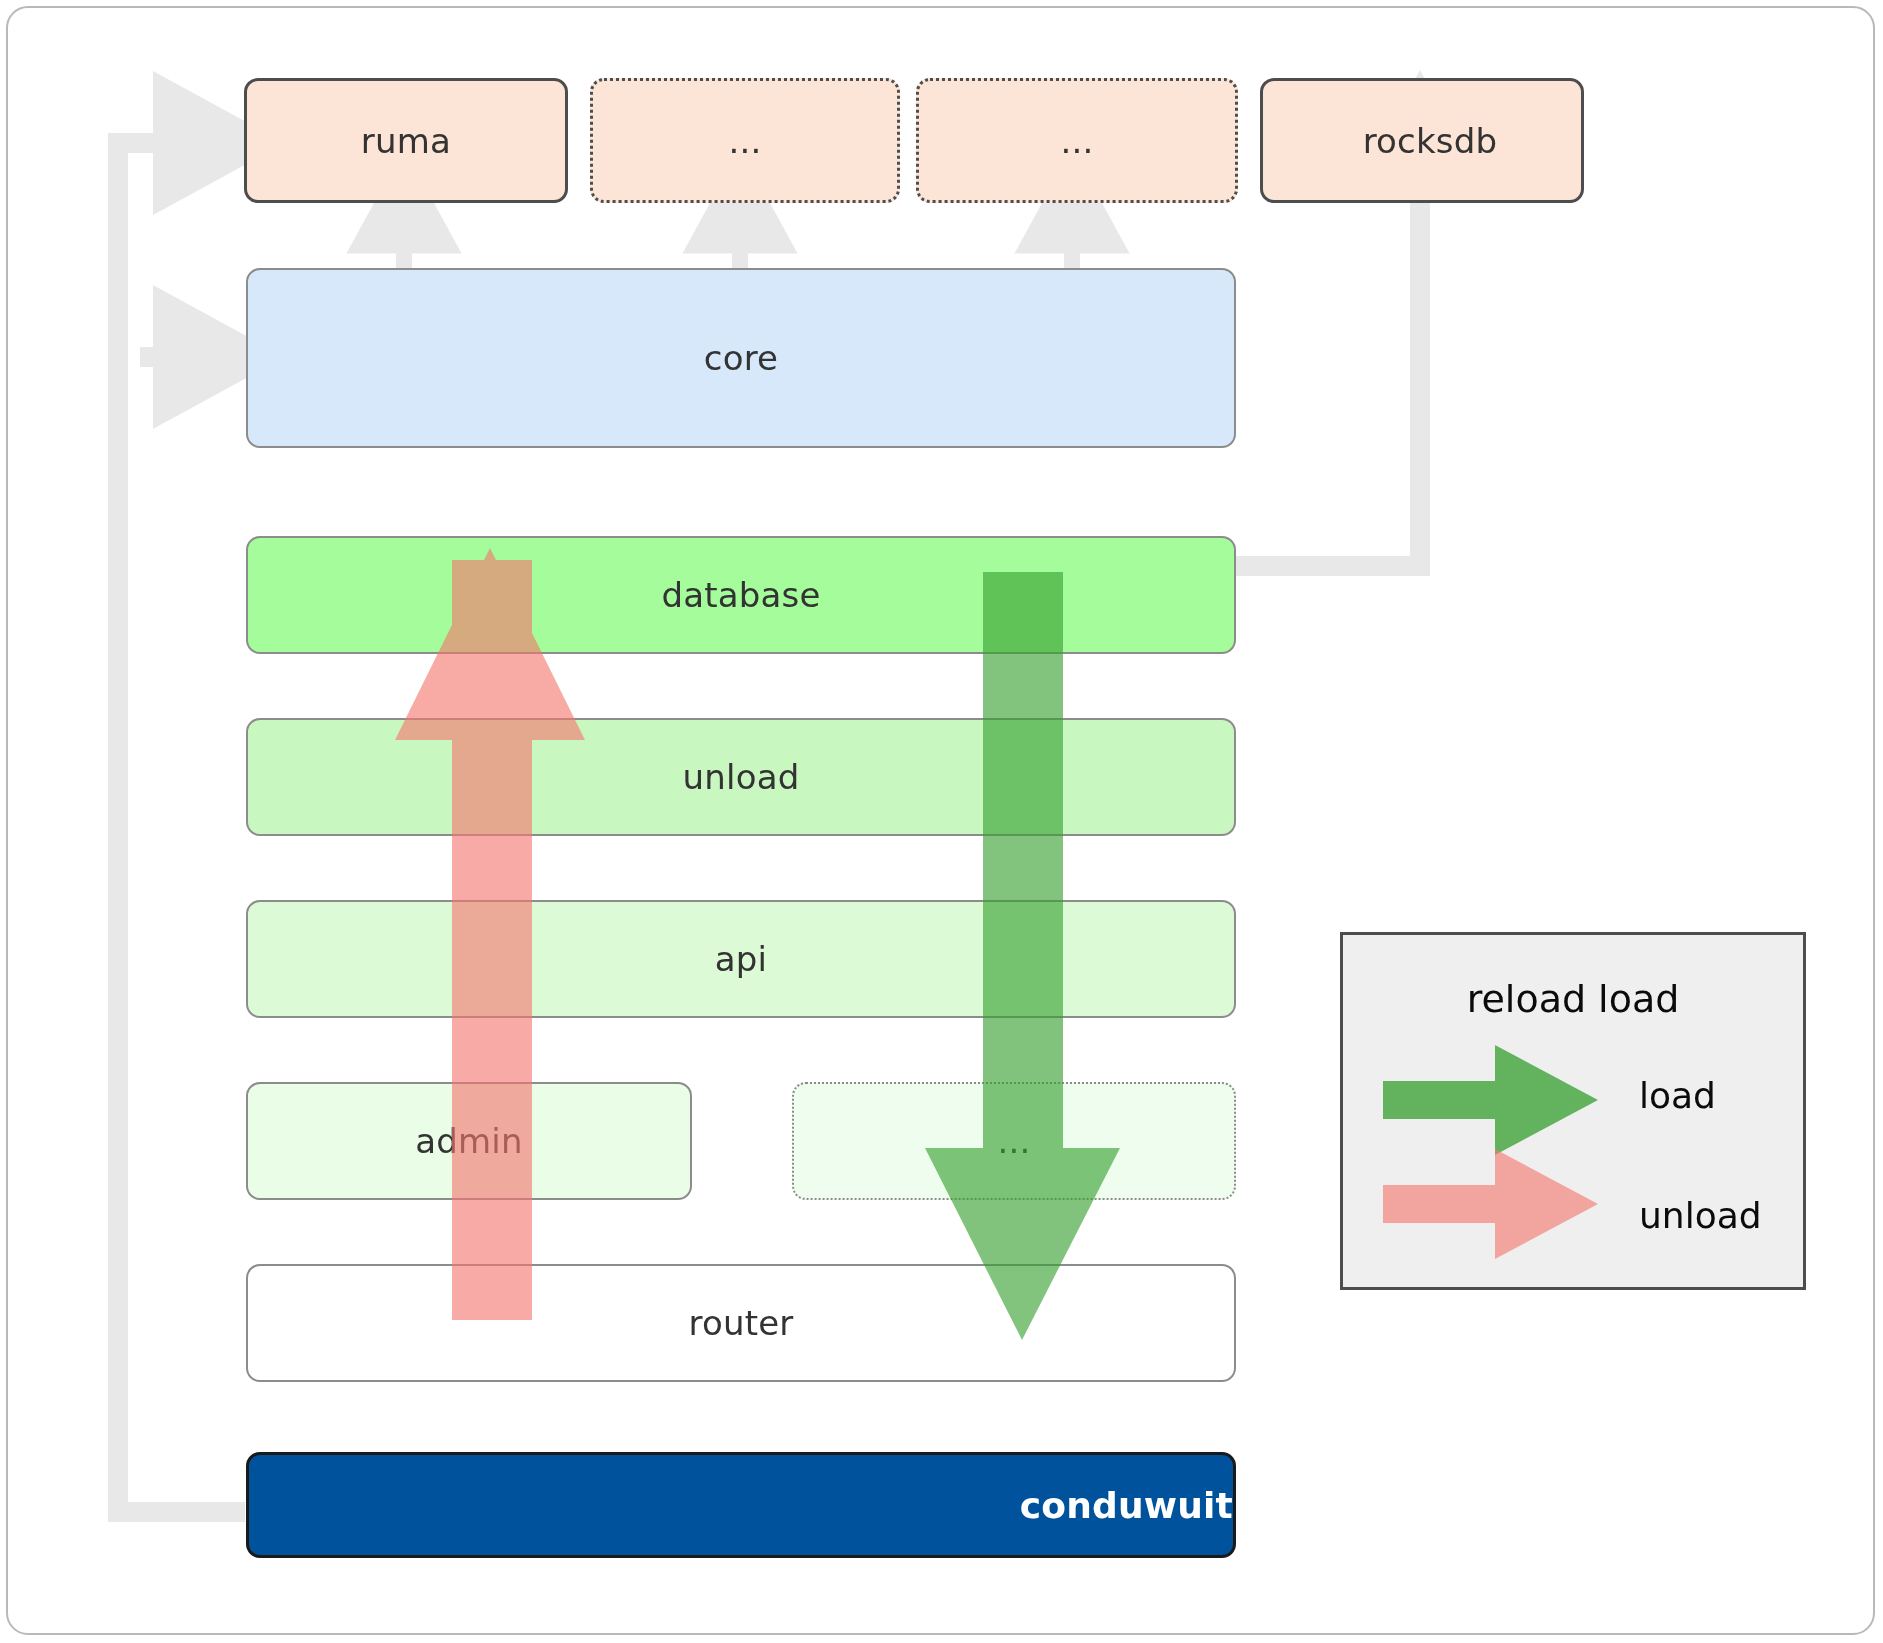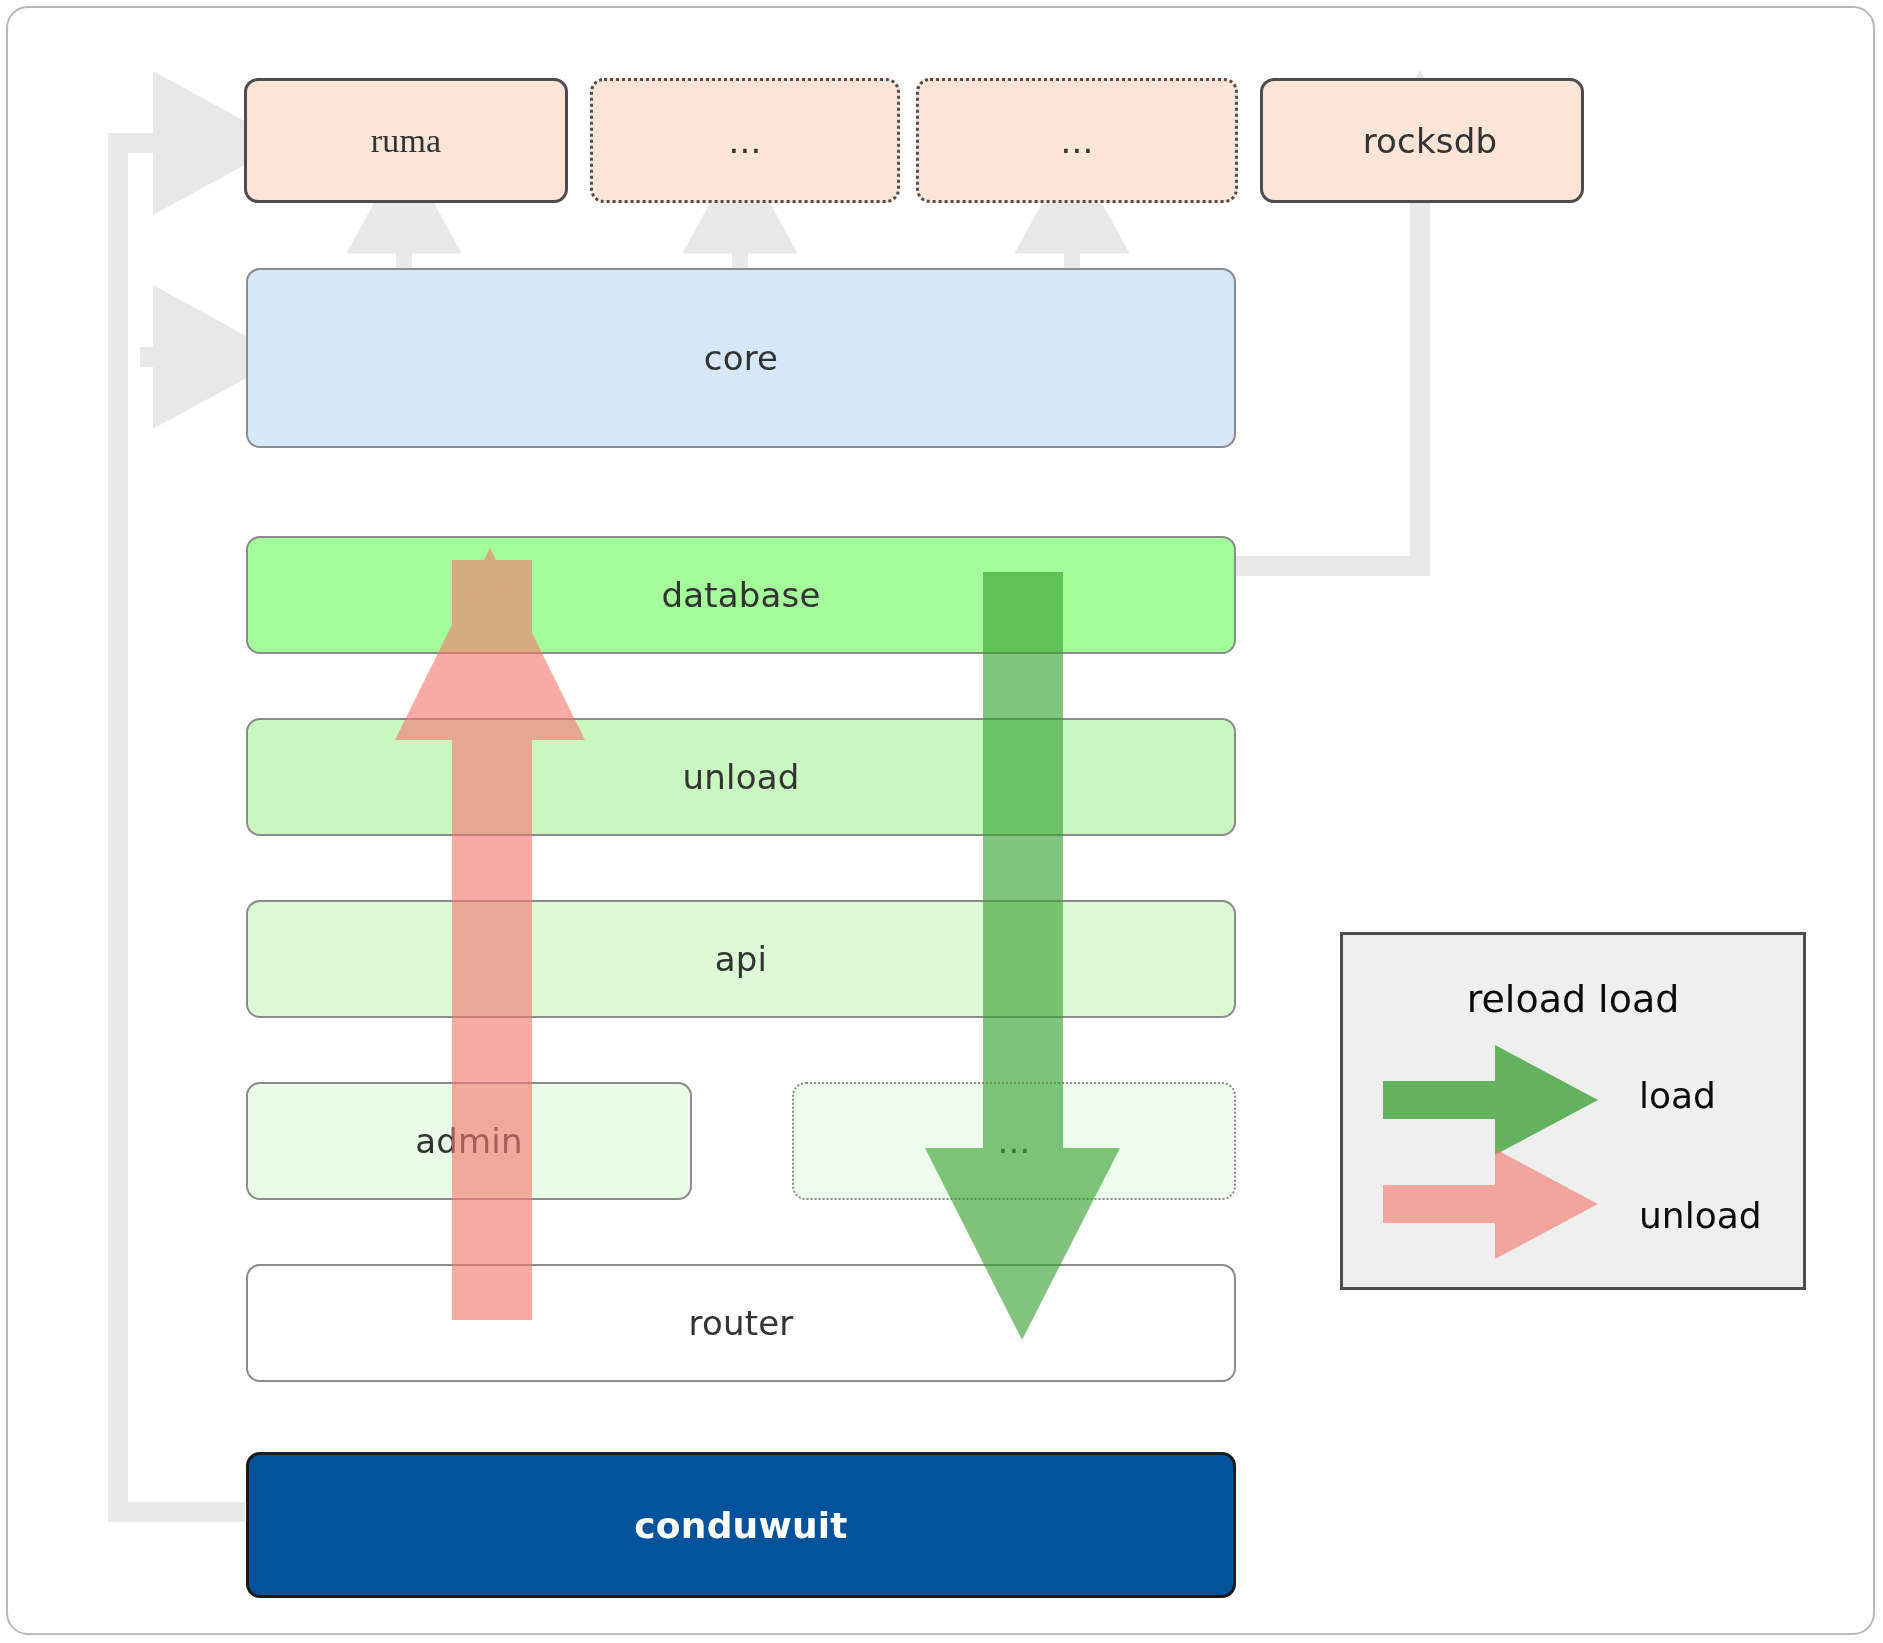--- a/index.html
+++ b/index.html
@@ -118,21 +118,21 @@
 
     <path d="M 140 357 L 205 357" stroke="#e8e8e8" stroke-width="20" fill="none" marker-end="url(#grayhead)"></path>
 
     <path d="M 1236 566 L 1420 566 L 1420 150" stroke="#e8e8e8" stroke-width="20" fill="none" marker-end="url(#grayhead)"></path>
 
     <path d="M 404 272 L 404 212" stroke="#e8e8e8" stroke-width="16" fill="none" marker-end="url(#grayhead)"></path>
     <path d="M 740 272 L 740 212" stroke="#e8e8e8" stroke-width="16" fill="none" marker-end="url(#grayhead)"></path>
     <path d="M 1072 272 L 1072 212" stroke="#e8e8e8" stroke-width="16" fill="none" marker-end="url(#grayhead)"></path>
   </svg>
 
-  <div class="node dep" style="left:244px; top:78px; width:324px; height:125px;font-family:Liberation Serif, serif;">
+  <div class="node dep" style="left:244px; top:78px; width:324px; height:125px;">
     <span>ruma</span>
   </div>
   <div class="node dep dotted" style="left:590px; top:78px; width:310px; height:125px;">
     <span>...</span>
   </div>
   <div class="node dep dotted" style="left:916px; top:78px; width:322px; height:125px;">
     <span>...</span>
   </div>
   <div class="node dep" style="left:1260px; top:78px; width:324px; height:125px;padding-left:16px;">
     <span>rocksdb</span>
@@ -154,21 +154,21 @@
   <div class="node layer" style="left:246px; top:1054px; width:446px; height:118px; background:#eafde7;">
     <span>admin</span>
   </div>
   <div class="node layer dotted" style="left:792px; top:1054px; width:444px; height:118px; background:#effdee;">
     <span>...</span>
   </div>
   <div class="node layer" style="left:246px; top:1236px; width:990px; height:118px; background:#ffffff;">
     <span>router</span>
   </div>
 
-  <div class="node main" style="left:246px; top:1452px; width:990px; height:146px;">
+  <div class="node main" style="left:246px; top:1452px; width:990px; height:106px;justify-content:flex-end;">
     <span>conduwuit</span>
   </div>
 
   <svg class="overlay" viewBox="0 0 1883 1643">
 
     <g opacity="0.62">
       <rect x="452" y="560" width="80" height="760" fill="#f4786f"></rect>
       <polygon points="490,548 585,740 395,740" fill="#f4786f"></polygon>
     </g>
 

